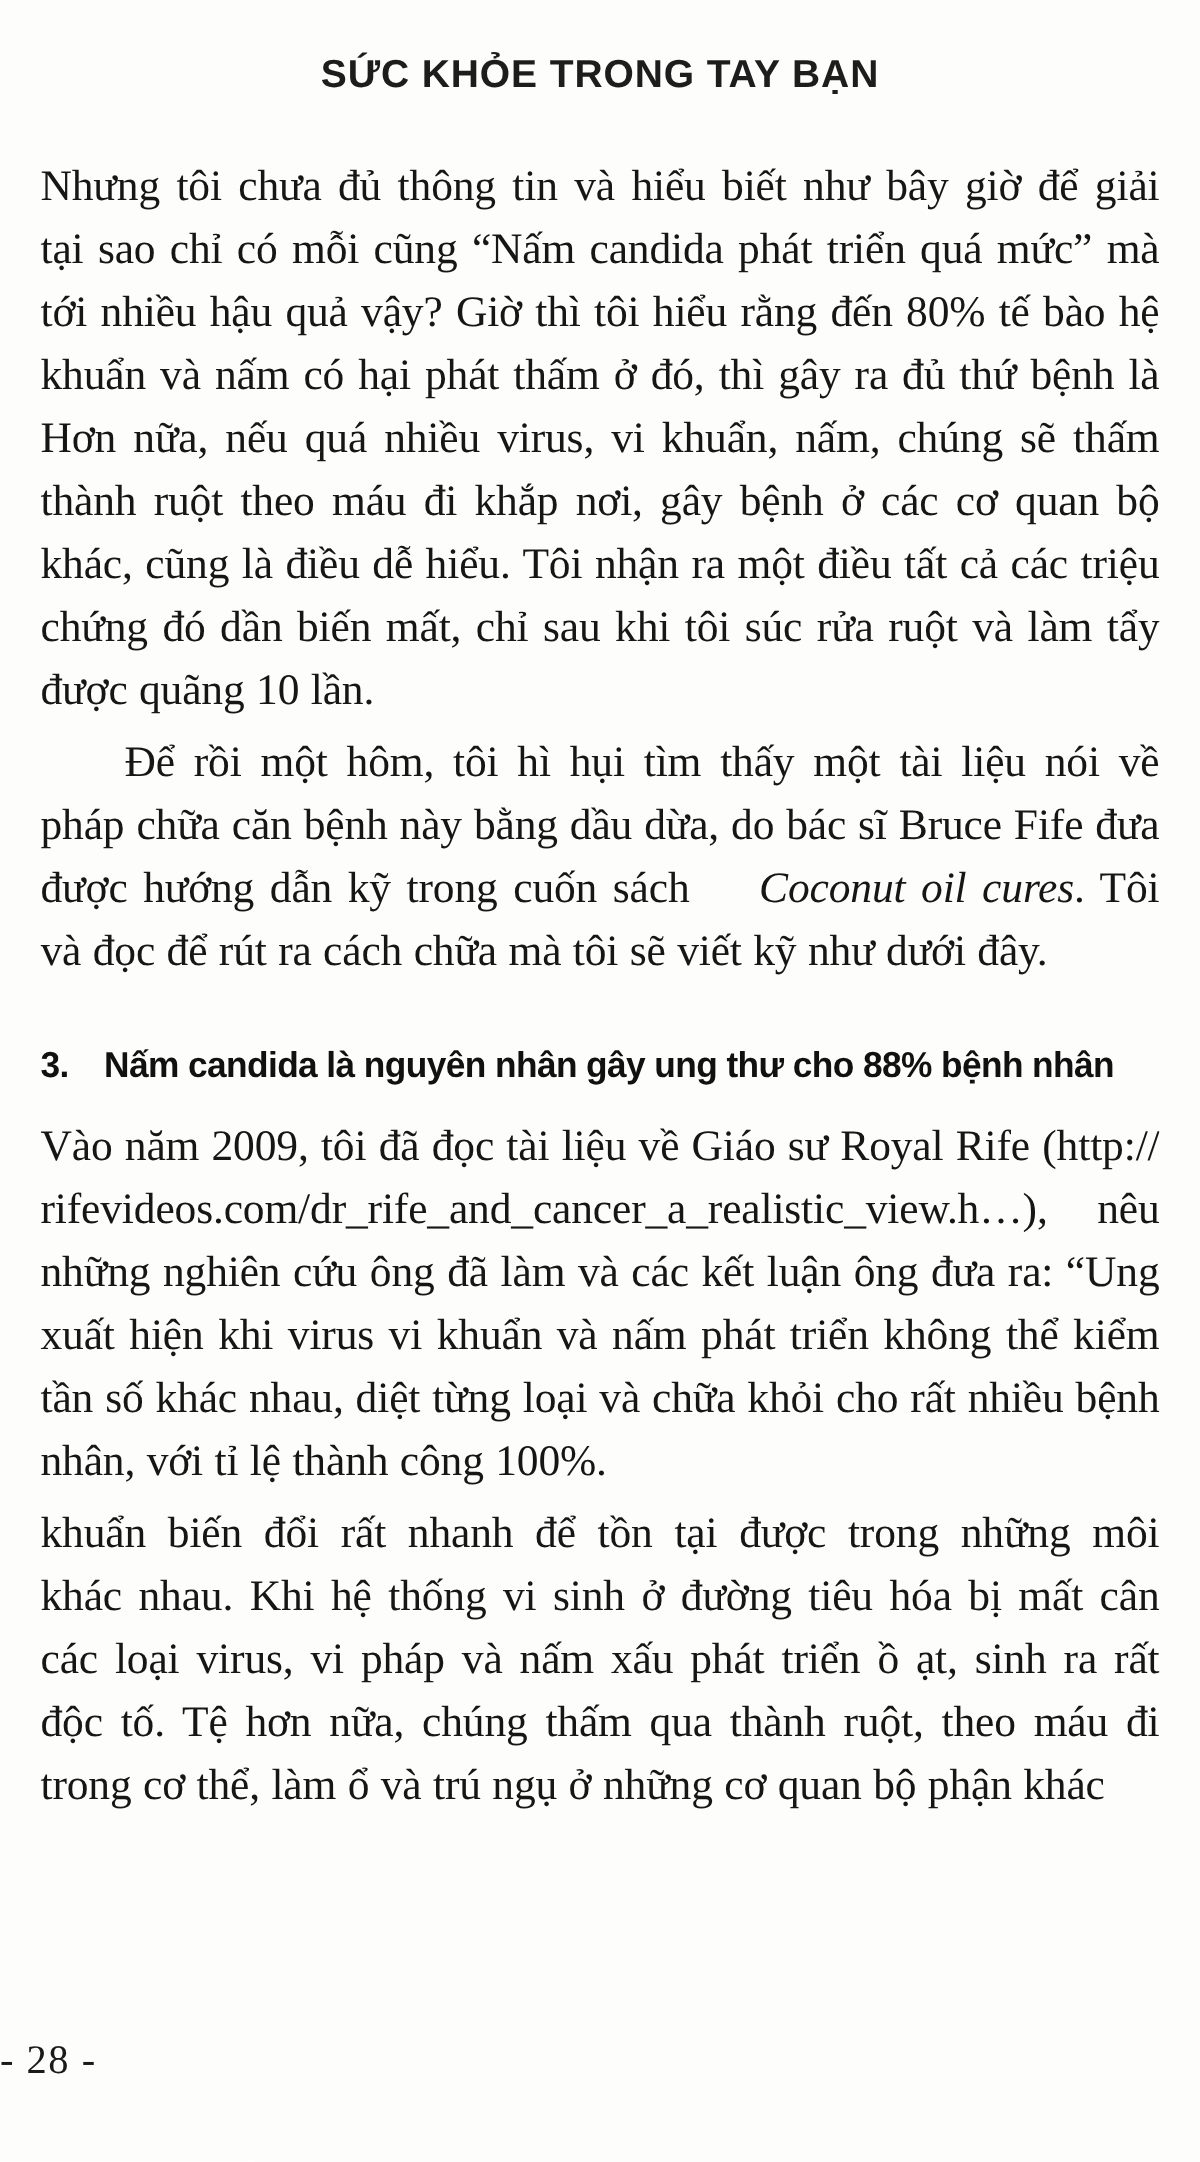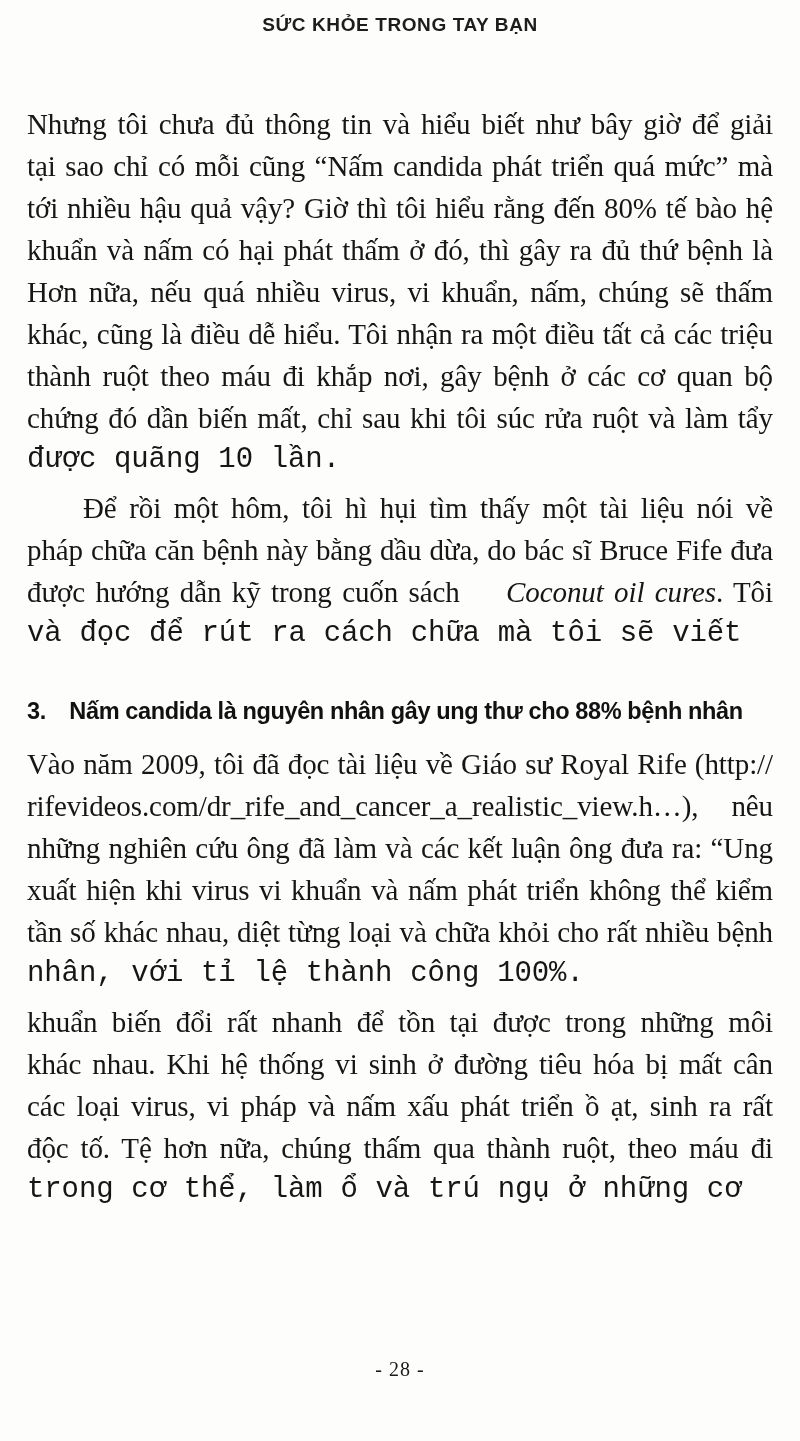--- a/index.html
+++ b/index.html
@@ -12,26 +12,26 @@
     width: 800px;
     height: 1441px;
     background: #fdfdfc;
     color: #161616;
     font-family: "Liberation Serif", "DejaVu Serif", serif;
     overflow: hidden;
     box-sizing: border-box;
   }
   .running-header {
     position: absolute;
-    top: 14px;
+    top: 34px;
     left: 0;
     width: 100%;
     text-align: center;
     font-family: "Liberation Sans", "DejaVu Sans", sans-serif;
-    font-size: 19px;
+    font-size: 26px;
     font-weight: 600;
     letter-spacing: 0.6px;
     color: #1d1d1d;
   }
   .content {
     position: absolute;
     top: 103px;
     left: 27px;
     width: 746px;
   }
@@ -47,21 +47,20 @@
     overflow: hidden;
     text-align: justify;
     text-align-last: justify;
     text-justify: inter-word;
     letter-spacing: -0.1px;
     word-spacing: 0.5px;
   }
   .line.last {
     text-align: left;
     text-align-last: left;
-    font-family: Liberation Mono, monospace;
   }
   .line.first-indent {
     text-indent: 56px;
   }
   .section-heading {
     display: flex;
     align-items: baseline;
     margin: 36px 0 12px 0;
     font-family: "Liberation Sans", "DejaVu Sans", sans-serif;
     font-weight: 700;
@@ -75,42 +74,41 @@
   }
   .section-heading .heading-number {
     flex: 0 0 auto;
     margin-right: 24px;
   }
   .page-number {
     position: absolute;
     top: 1358px;
     left: 0;
     width: 100%;
-    text-align: center;
-    font-size: 20px;
+    font-size: 27px;
     color: #1a1a1a;
     letter-spacing: 1px;
   }
   i { font-style: italic; margin-left: 36px; }
 </style>
 </head>
 <body>
 
 <div class="page">
   <div class="running-header">SỨC KHỎE TRONG TAY BẠN</div>
 
   <div class="content">
       <div class="paragraph">
         <div class="line">Nhưng tôi chưa đủ thông tin và hiểu biết như bây giờ để giải thích</div>
         <div class="line">tại sao chỉ có mỗi cũng “Nấm candida phát triển quá mức” mà dẫn</div>
         <div class="line">tới nhiều hậu quả vậy? Giờ thì tôi hiểu rằng đến 80% tế bào hệ thống</div>
         <div class="line">khuẩn và nấm có hại phát thấm ở đó, thì gây ra đủ thứ bệnh là phải.</div>
         <div class="line">Hơn nữa, nếu quá nhiều virus, vi khuẩn, nấm, chúng sẽ thấm qua</div>
+        <div class="line">thành ruột theo máu đi khắp nơi, gây bệnh ở các cơ quan bộ phận</div>
         <div class="line">khác, cũng là điều dễ hiểu. Tôi nhận ra một điều tất cả các triệu</div>
-        <div class="line">thành ruột theo máu đi khắp nơi, gây bệnh ở các cơ quan bộ phận</div>
         <div class="line">chứng đó dần biến mất, chỉ sau khi tôi súc rửa ruột và làm tẩy sỏi gan</div>
         <div class="line last">được quãng 10 lần.</div>
       </div>
       <div class="paragraph">
         <div class="line first-indent">Để rồi một hôm, tôi hì hụi tìm thấy một tài liệu nói về phương</div>
         <div class="line">pháp chữa căn bệnh này bằng dầu dừa, do bác sĩ Bruce Fife đưa ra,</div>
         <div class="line">được hướng dẫn kỹ trong cuốn sách <i>Coconut oil cures</i>. Tôi đã đặt mua</div>
         <div class="line last">và đọc để rút ra cách chữa mà tôi sẽ viết kỹ như dưới đây.</div>
       </div>
       <div class="section-heading">

